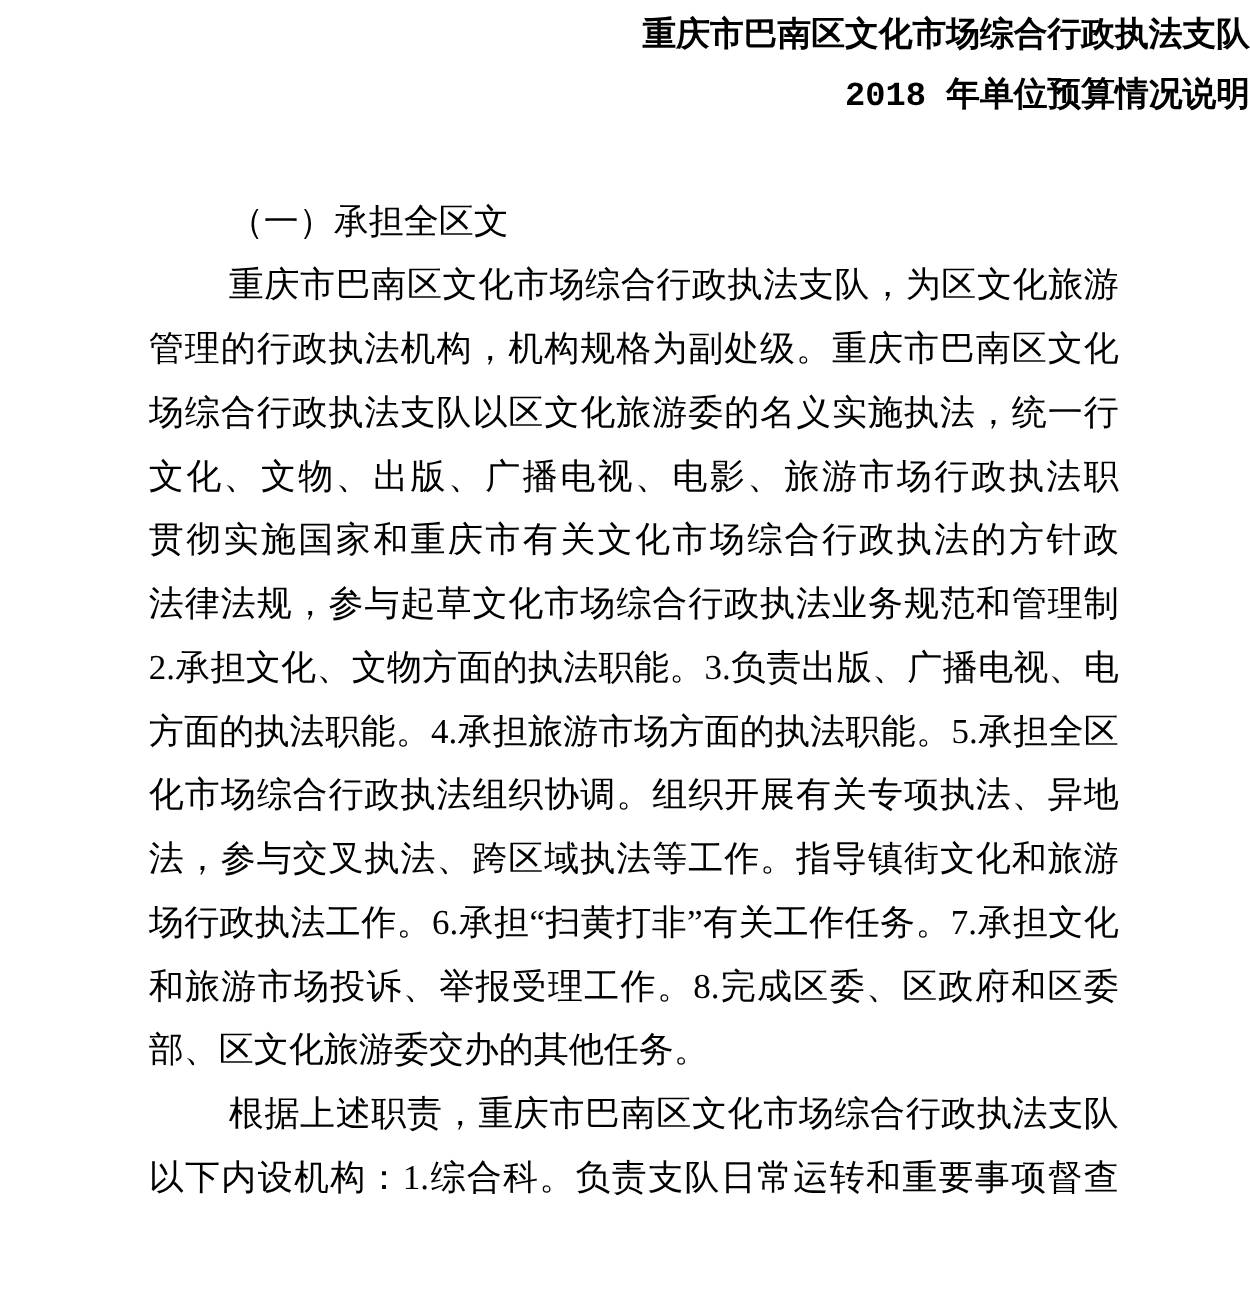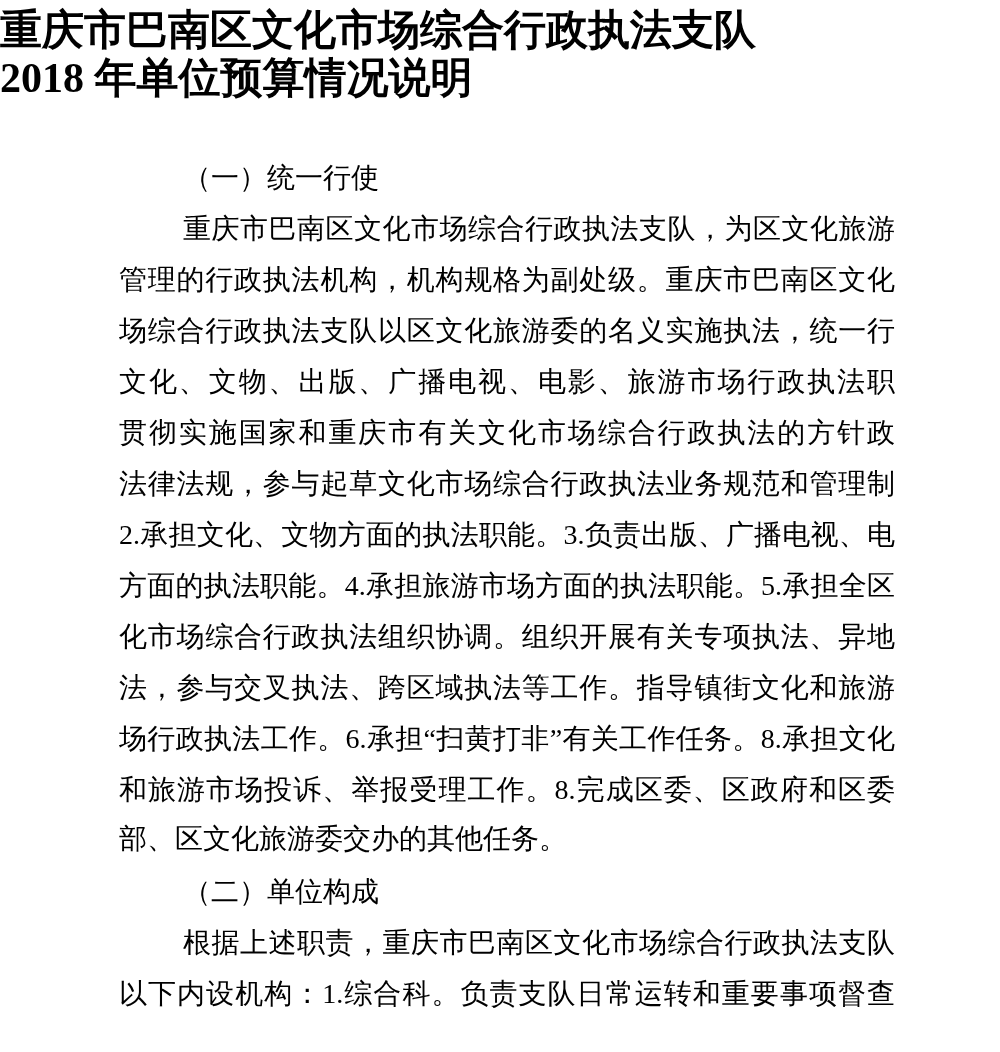--- a/index.html
+++ b/index.html
@@ -11,47 +11,46 @@
     position: relative;
     width: 1000px;
     height: 1052px;
     background: #ffffff;
     overflow: hidden;
     color: #000000;
     font-family: "Liberation Serif", "DejaVu Serif", serif;
   }
   .title-block {
     padding-top: 6px;
-    text-align: left;
+    text-align: right;
     font-weight: bold;
-    font-size: 42px;
+    font-size: 27px;
     line-height: 48px;
     letter-spacing: 0px;
-    font-family: Liberation Serif, serif;
+    font-family: Liberation Mono, monospace;
   }
   .content {
     margin: 50px 105px 0 119px; 
   }
   .row {
     font-size: 28px;
     line-height: 51px;
     height: 51px;
     white-space: nowrap;
   }
   .jline {
     white-space: normal;
     text-align: justify;
     text-align-last: justify;
     text-justify: inter-character;
     overflow: hidden;
   }
   .leftline {
     text-align: left;
     text-align-last: left;
-    font-family: Liberation Mono, monospace;
   }
   .indent {
     text-indent: 64px;
   }
   .heading-bold {
     font-family: "Liberation Sans", "DejaVu Sans", sans-serif;
     font-weight: bold;
     padding-left: 64px;
   }
   .heading-kai {
@@ -66,35 +65,34 @@
 <div class="page">
 
   <div class="title-block">
     <div>重庆市巴南区文化市场综合行政执法支队</div>
     <div>2018 年单位预算情况说明</div>
   </div>
 
   <div class="content">
 
 
-    <div class="row heading-kai">（一）统一行使</div>
+    <div class="row heading-kai">（一）承担全区文</div>
 
     <div class="row jline indent">重庆市巴南区文化市场综合行政执法支队，为区文化旅游委</div>
     <div class="row jline">管理的行政执法机构，机构规格为副处级。重庆市巴南区文化市</div>
     <div class="row jline">场综合行政执法支队以区文化旅游委的名义实施执法，统一行使</div>
     <div class="row jline">文化、文物、出版、广播电视、电影、旅游市场行政执法职责。1.</div>
     <div class="row jline">贯彻实施国家和重庆市有关文化市场综合行政执法的方针政策、</div>
     <div class="row jline">法律法规，参与起草文化市场综合行政执法业务规范和管理制度。</div>
     <div class="row jline">2.承担文化、文物方面的执法职能。3.负责出版、广播电视、电影</div>
     <div class="row jline">方面的执法职能。4.承担旅游市场方面的执法职能。5.承担全区文</div>
     <div class="row jline">化市场综合行政执法组织协调。组织开展有关专项执法、异地执</div>
     <div class="row jline">法，参与交叉执法、跨区域执法等工作。指导镇街文化和旅游市</div>
-    <div class="row jline">场行政执法工作。6.承担“扫黄打非”有关工作任务。8.承担文化</div>
+    <div class="row jline">场行政执法工作。6.承担“扫黄打非”有关工作任务。7.承担文化</div>
     <div class="row jline">和旅游市场投诉、举报受理工作。8.完成区委、区政府和区委宣传</div>
     <div class="row leftline">部、区文化旅游委交办的其他任务。</div>
 
-    <div class="row heading-kai">（二）单位构成</div>
 
     <div class="row jline indent">根据上述职责，重庆市巴南区文化市场综合行政执法支队设</div>
     <div class="row jline">以下内设机构：1.综合科。负责支队日常运转和重要事项督查督办；</div>
 
   </div>
 </div>
 
 </body></html>

